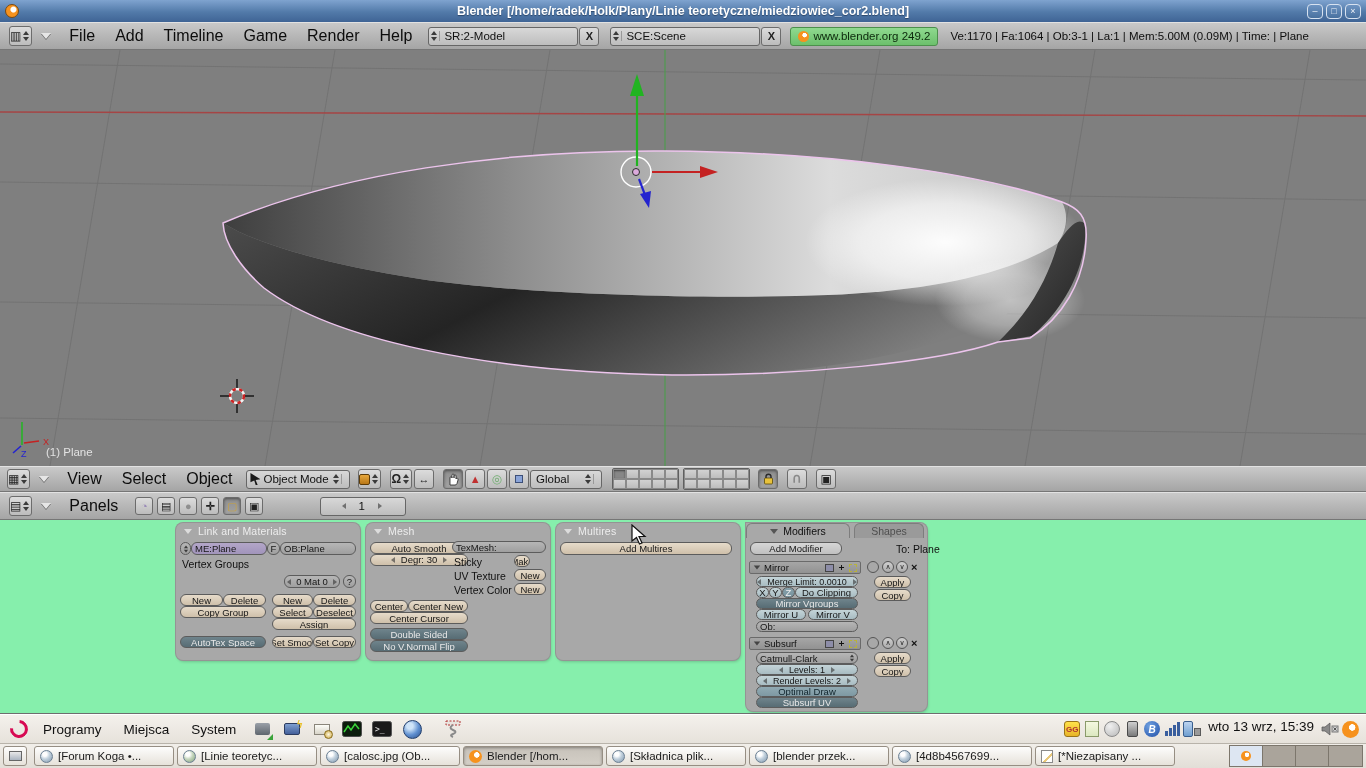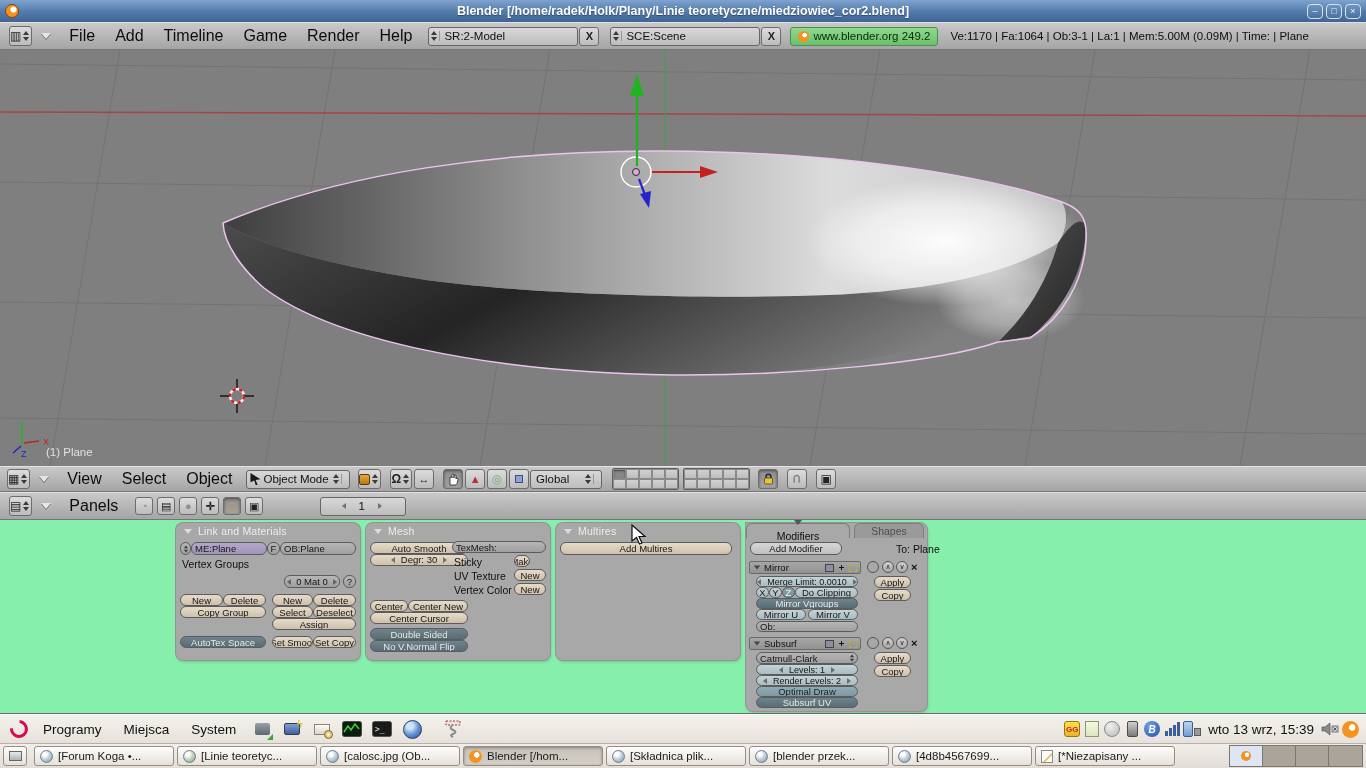--- a/index.html
+++ b/index.html
@@ -83,37 +83,37 @@
   .harrow.r { border-left:4px solid #333; margin-left:3px; }
   .modstrip { position:absolute; height:13px; background:linear-gradient(#a6a6a6,#929292);
     border:1px solid #6a6a6a; border-radius:2px; display:flex; align-items:center;
     font-size:9.5px; color:#111; gap:3px; padding:0 3px; }
   .roundbtn { position:absolute; width:12px; height:12px; border:1px solid #555; border-radius:50%;
     background:linear-gradient(#cfcfcf,#ababab); font-size:7px; color:#222; display:flex;
     align-items:center; justify-content:center; }
   .tab { position:absolute; height:15px; border:1px solid #7d7d7d; border-bottom:none;
     border-radius:6px 6px 0 0; font-size:10.5px; display:flex; align-items:center;
     justify-content:center; gap:5px; }
-  .tab.active { background:#a8a8a8; color:#0e0e0e;flex-direction:column; }
+  .tab.active { background:#a8a8a8; color:#0e0e0e; }
   .tab.inactive { background:#9a9a9a; color:#4f4f4f; }
 
   
   .layers { display:grid; grid-template-columns:repeat(5,13px); grid-auto-rows:10px;
     border:1px solid #5f5f5f; border-radius:2px; overflow:hidden; margin:0 2px; }
   .layers span { border:1px solid #8a8a8a; background:linear-gradient(#d2d2d2,#bdbdbd); }
   .layers span.on { background:#878787; box-shadow:inset 0 1px 2px rgba(0,0,0,.5); }
 
   
   .gpanel { position:absolute; top:714px; left:0; width:1366px; height:30px;
     background:linear-gradient(#f4f1ec,#e6e2db); border-top:1px solid #fff;
     border-bottom:1px solid #b8b3aa; display:flex; align-items:center; padding:0 6px; }
   .gmenu { font-size:13.5px; color:#111; margin:0 11px; }
   .licon { width:24px; height:24px; margin:0 3px; display:flex; align-items:center;
     justify-content:center; position:relative; }
-  .tray { margin-left:auto; display:flex; align-items:center; }
+  .tray { margin-left:auto; display:flex; align-items:flex-start; }
   .clock { font-size:13.5px; color:#111; margin:0 6px; white-space:nowrap; }
   .ticon { width:20px; height:20px; display:flex; align-items:center; justify-content:center; }
 
   
   .wlist { position:absolute; top:744px; left:0; width:1366px; height:24px;
     background:linear-gradient(#f1eee9,#e2ded7); display:flex; align-items:center;
     gap:3px; padding:0 3px; }
   .task { height:20px; width:140px; border:1px solid #968e83; border-radius:3px;
     background:linear-gradient(#fdfdfc,#e6e2da); display:flex; align-items:center; gap:5px;
     padding:0 5px; font-size:11.5px; color:#1a1a1a; overflow:hidden; white-space:nowrap; }

